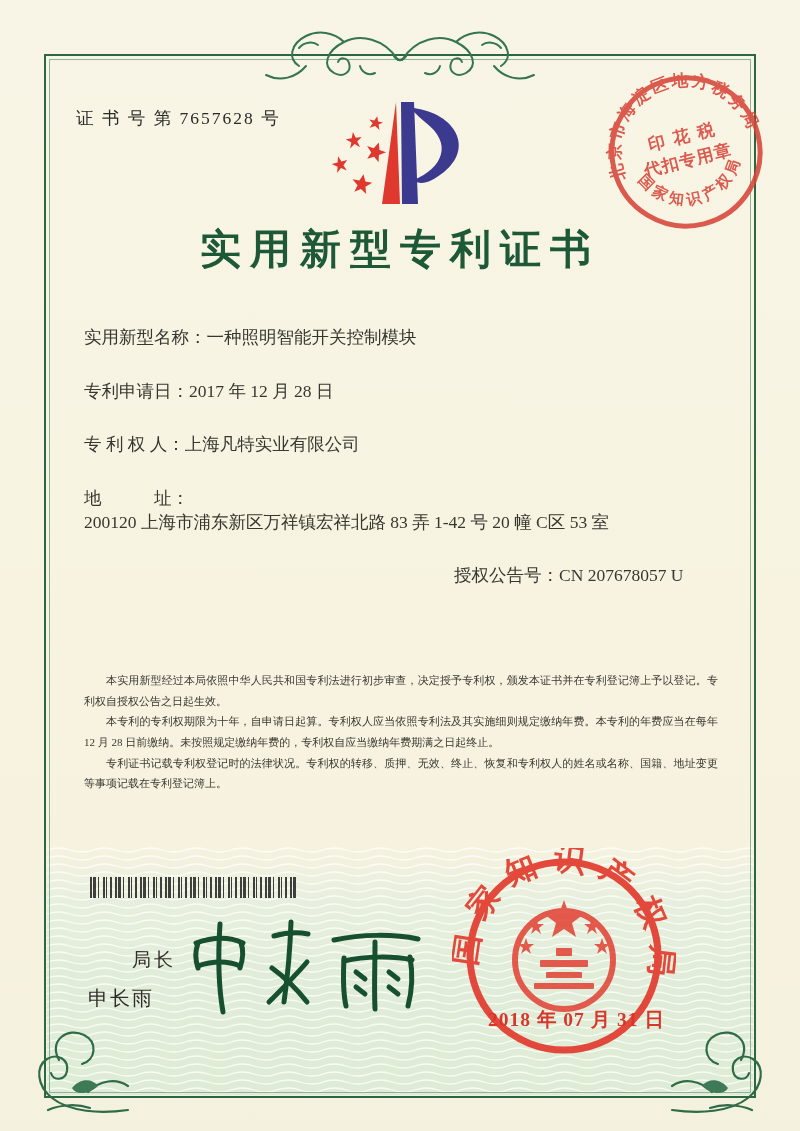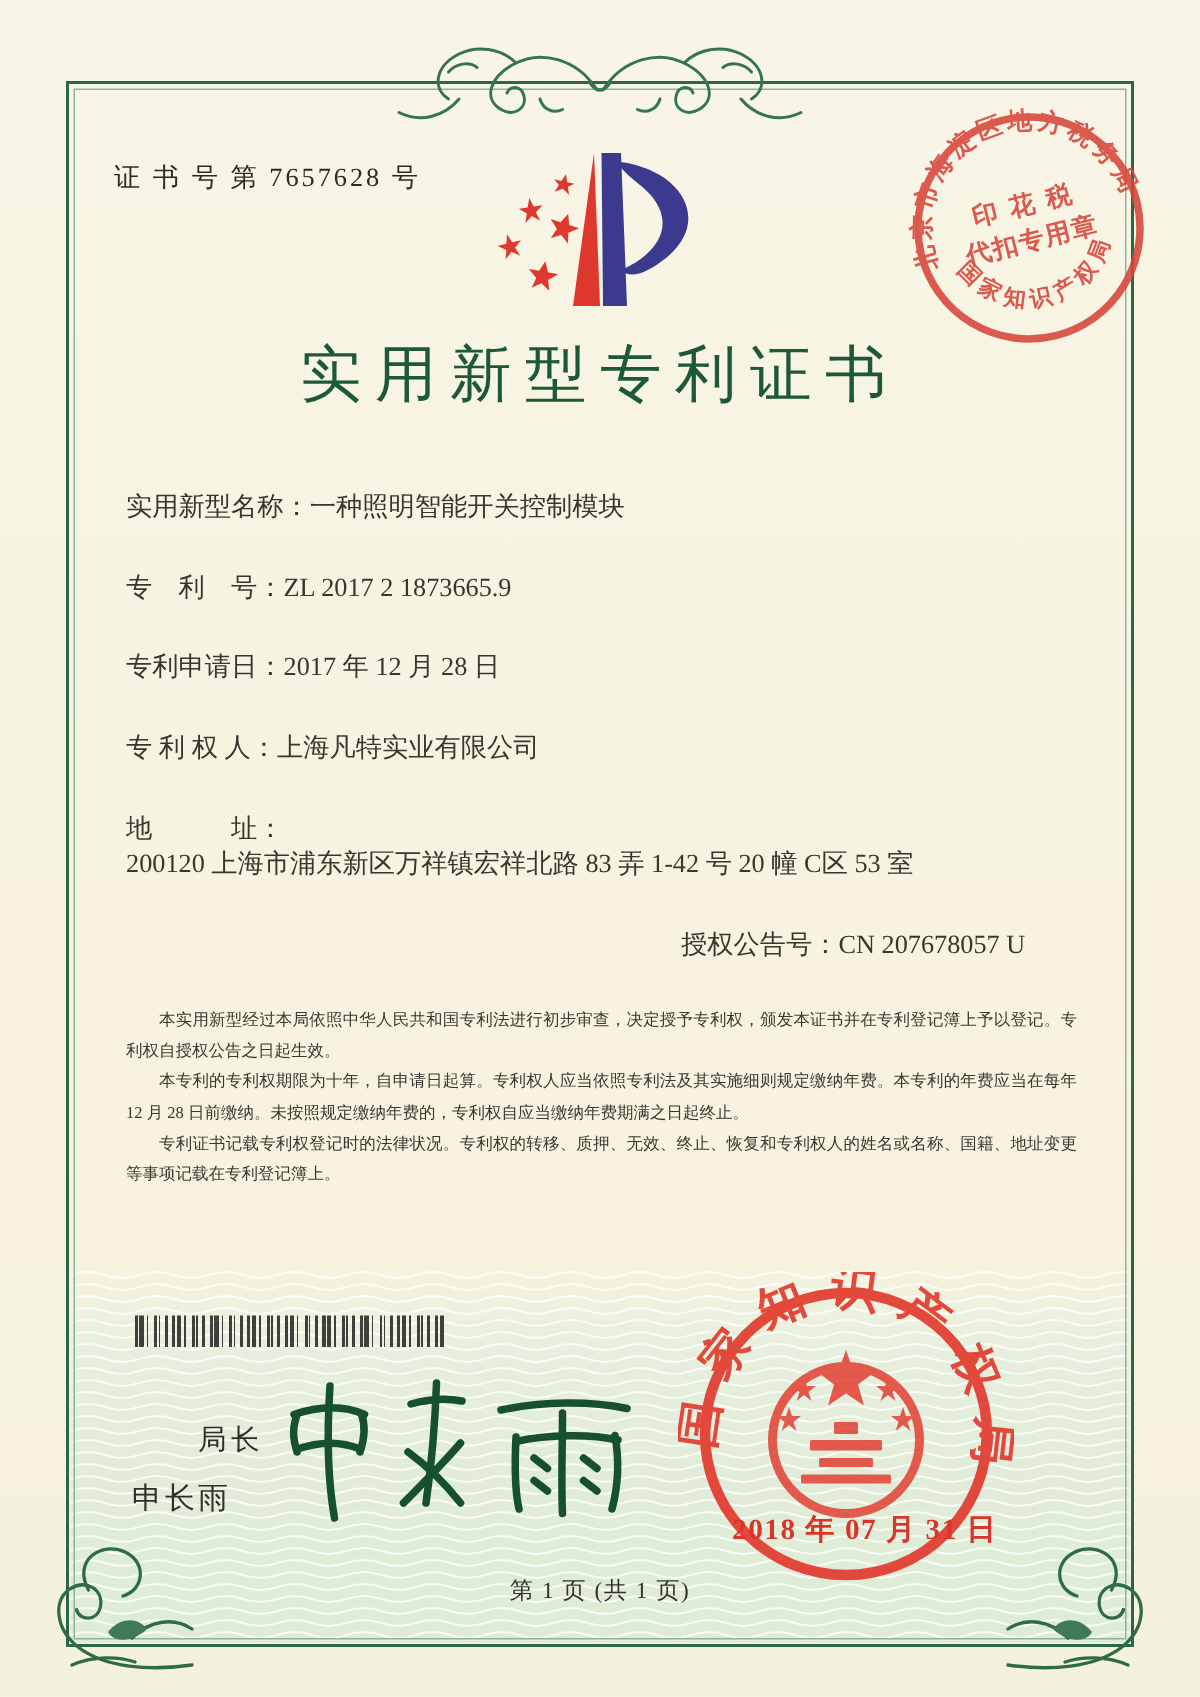--- a/index.html
+++ b/index.html
@@ -37,21 +37,21 @@
   .orn-br { left:660px; top:1020px; width:112px; height:100px; transform:scaleX(-1); }
 
   
   .cert-no {
     position:absolute; left:76px; top:106px;
     font-size:17.5px; letter-spacing:2px; color:#2b2b26;
   }
   .logo { position:absolute; left:324px; top:98px; width:152px; height:112px; }
   .title {
     position:absolute; left:0; top:222px; width:100%;
-    text-align:center; font-size:41px; font-weight:normal;
+    text-align:center; font-size:41px; font-weight:bold;
     letter-spacing:9px; color:#1d5936;
   }
 
   
   .fields { position:absolute; left:84px; top:326px; width:640px; font-size:17.5px; color:#38372f; }
   .frow { position:relative; margin-bottom:30px; line-height:1.35; }
   .frow .lab { white-space:pre; }
   .frow .val { }
   .addr-val { display:inline-block; vertical-align:top; width:540px; }
   .grant-row { position:relative; height:24px; }
@@ -173,23 +173,20 @@
     </g>
   </svg>
 
   <div class="title">实用新型专利证书</div>
 
   <div class="fields">
     <div class="frow">
       <span class="lab">实用新型名称：</span><span class="val">一种照明智能开关控制模块</span>
     </div>
     <div class="frow">
-      <span class="lab">专　利　号：</span><span class="val">ZL 2017 2 1873665.9</span>
-    </div>
-    <div class="frow">
       <span class="lab">专利申请日：</span><span class="val">2017 年 12 月 28 日</span>
     </div>
     <div class="frow">
       <span class="lab">专 利 权 人：</span><span class="val">上海凡特实业有限公司</span>
     </div>
     <div class="frow">
       <span class="lab">地　　　址：</span><span class="val addr-val">200120 上海市浦东新区万祥镇宏祥北路 83 弄 1-42 号 20 幢 C区 53 室</span>
     </div>
     <div class="frow grant-row">
       <span class="grant-right"><span class="lab">授权公告号：</span><span class="val">CN 207678057 U</span></span>
@@ -266,15 +263,14 @@
     <text font-size="16.5" font-weight="bold" fill="#d7453a" letter-spacing="3" font-family="Liberation Serif, DejaVu Serif, serif">
       <textPath href="#taxTop" startOffset="2%">北京市海淀区地方税务局</textPath>
     </text>
     <text font-size="15" font-weight="bold" fill="#d7453a" letter-spacing="4" font-family="Liberation Serif, DejaVu Serif, serif">
       <textPath href="#taxBottom" startOffset="4%">国家知识产权局</textPath>
     </text>
     <text x="88" y="78" text-anchor="middle" font-size="17" font-weight="bold" fill="#d7453a" letter-spacing="2" font-family="Liberation Serif, DejaVu Serif, serif">印 花 税</text>
     <text x="88" y="102" text-anchor="middle" font-size="17" font-weight="bold" fill="#d7453a" letter-spacing="1" font-family="Liberation Serif, DejaVu Serif, serif">代扣专用章</text>
   </svg>
 
-  <div class="footer">第 1 页 (共 1 页)</div>
 
 </div>
 
 </body></html>

